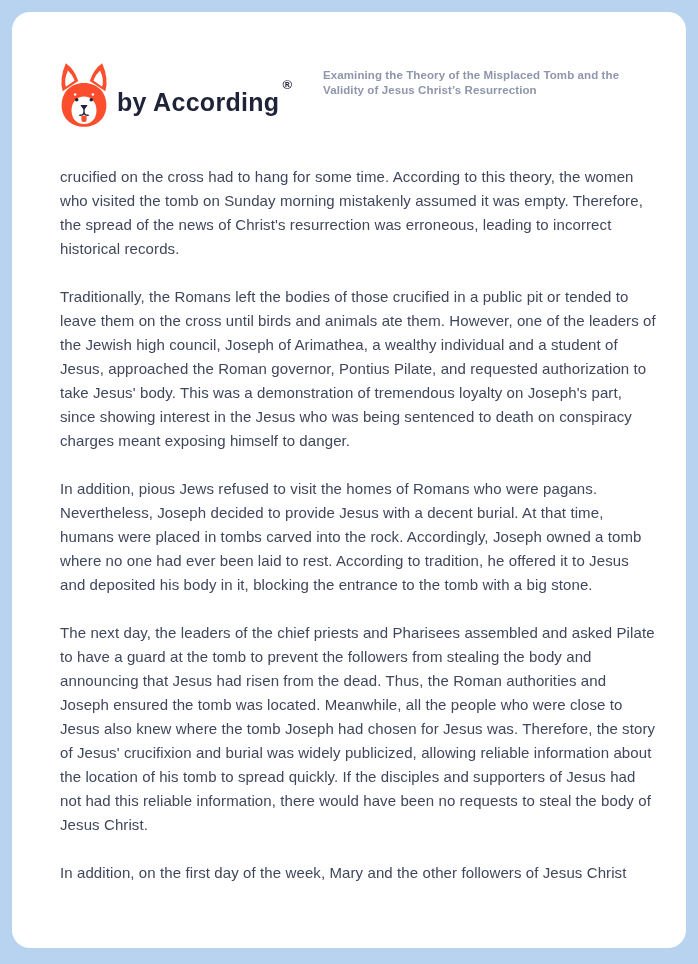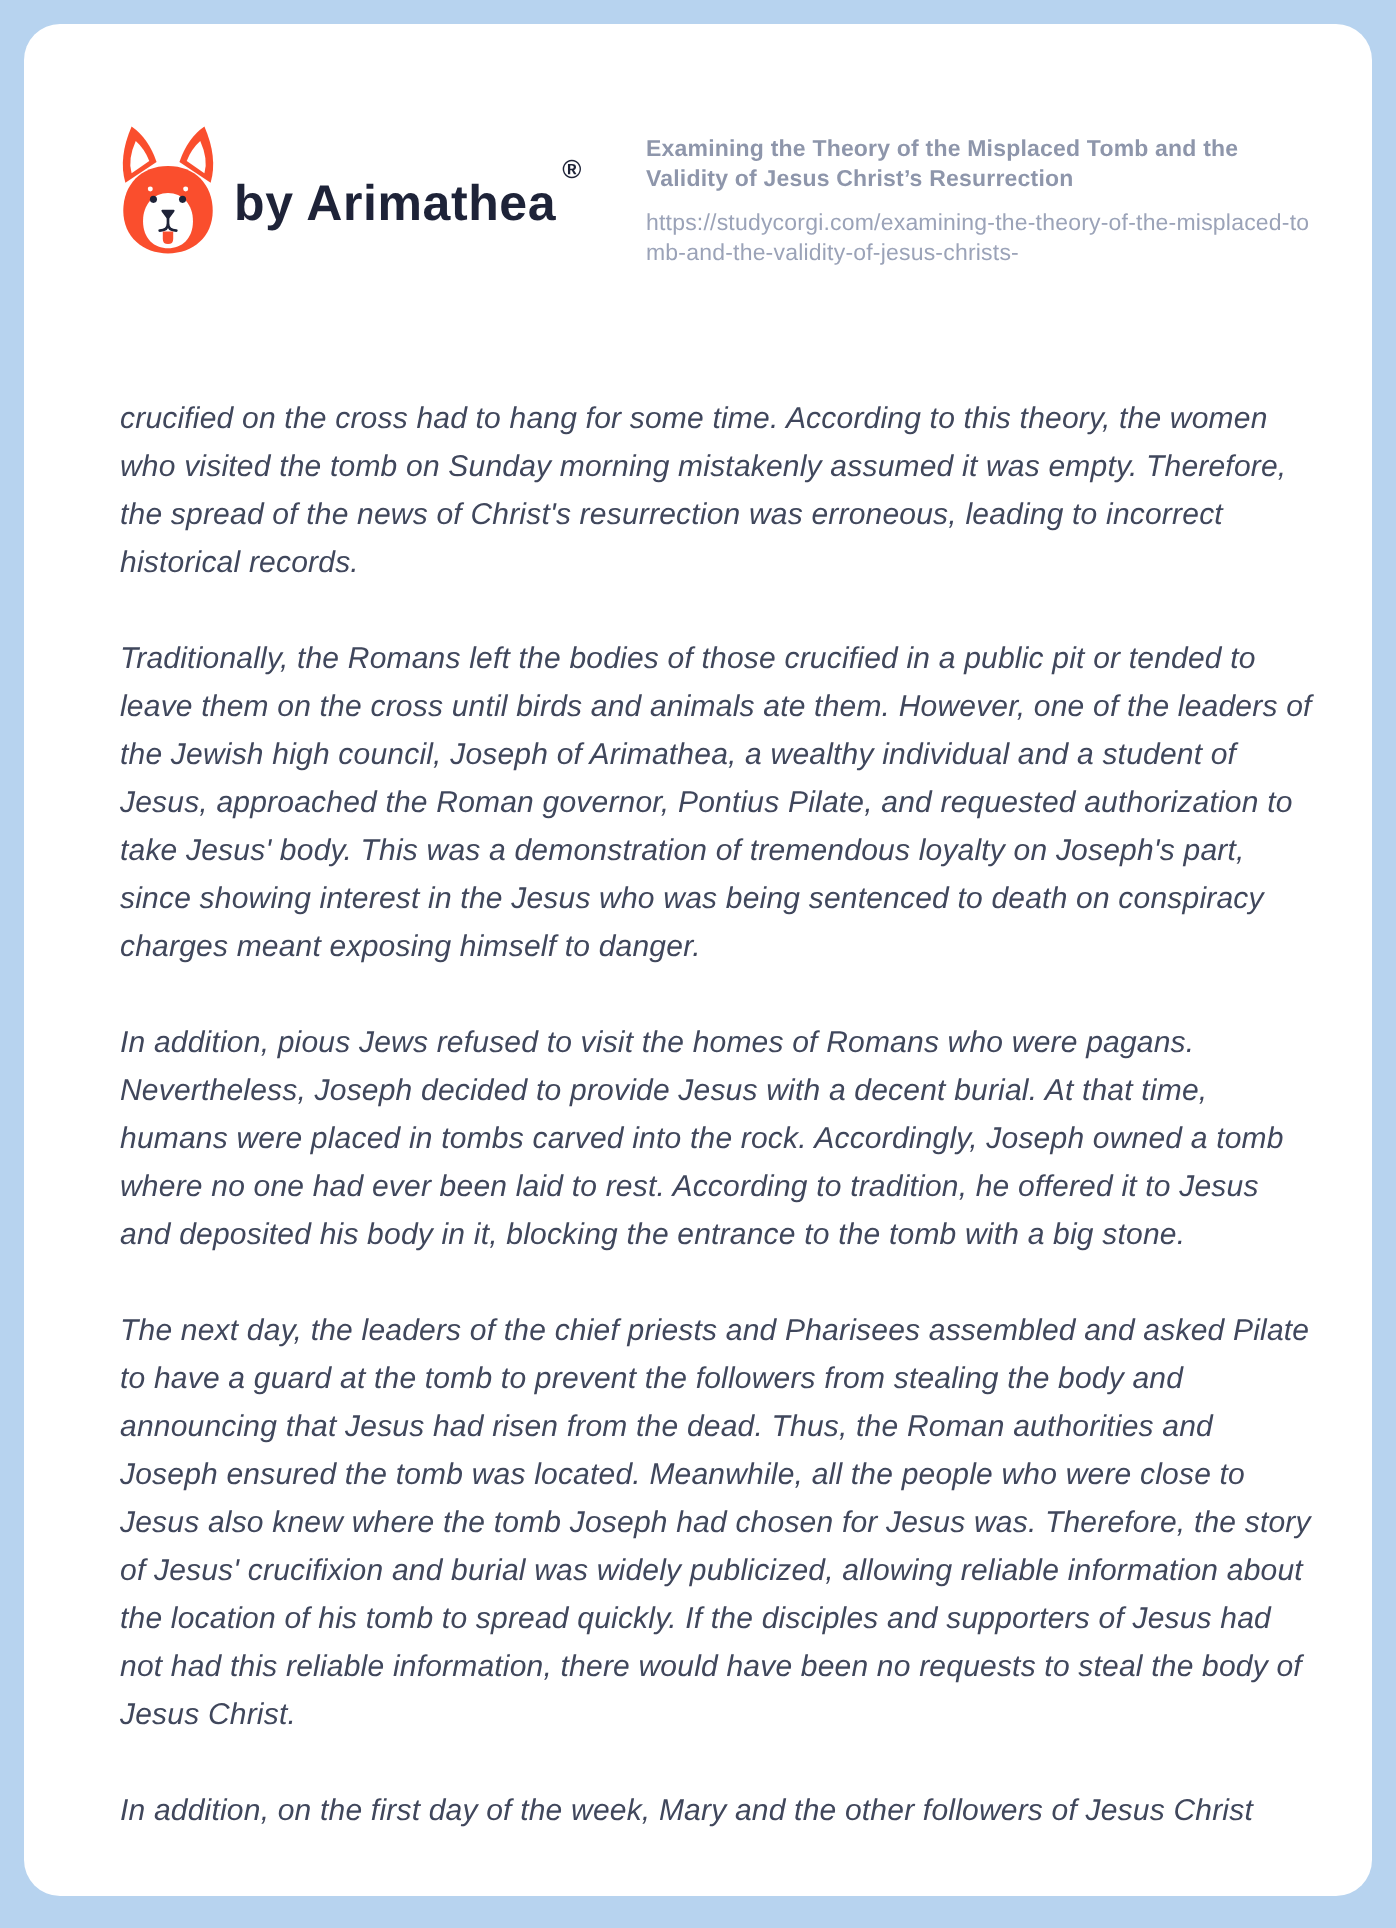--- a/index.html
+++ b/index.html
@@ -77,24 +77,23 @@
   .doc-url {
     display: block;
     font-size: 11.5px;
     color: #9ba3b8;
     line-height: 14.5px;
     letter-spacing: 0.1px;
     text-decoration: none;
     word-break: break-all;
   }
   .article {
-    margin-top: 64px;
+    margin-top: 37px;
     padding: 0 31px 0 48px;
     width: 674px;
-    font-style: italic;
   }
   .article p {
     width: 596px;
     margin: 0 0 24px 0;
     font-size: 15px;
     line-height: 24px;
     letter-spacing: 0.1px;
     color: #40475c;
   }
   .article h2 {
@@ -131,26 +130,25 @@
             <circle cx="36" cy="72" r="3.4" fill="#1e2338"></circle>
             <circle cx="64" cy="72" r="3.4" fill="#1e2338"></circle>
 
             <path d="M44.5 82 L55.5 82 Q57 82 56 84 L51.5 90 Q50 92 48.5 90 L44 84 Q43 82 44.5 82 Z" fill="#1e2338"></path>
 
             <path d="M50 90 L50 95 M50 95 Q50 102 42 102 M50 95 Q50 102 58 102" fill="none" stroke="#1e2338" stroke-width="2.6" stroke-linecap="round"></path>
 
             <path d="M45 103 L55 103 L55 110 Q55 115 50 115 Q45 115 45 110 Z" fill="#fa4e2d"></path>
           </svg>
         </span>
-        <span class="brand-name">by Arimathea</span>
+        <span class="brand-name">by According</span>
         <span class="reg-mark">®</span>
       </div>
       <div class="doc-meta">
         <div class="doc-title">Examining the Theory of the Misplaced Tomb and the Validity of Jesus Christ’s Resurrection</div>
-        <a class="doc-url" href="#">https://studycorgi.com/examining-the-theory-of-the-misplaced-tomb-and-the-validity-of-jesus-christs-</a>
       </div>
     </header>
 
     <main class="article">
       <p>crucified on the cross had to hang for some time. According to this theory, the women who visited the tomb on Sunday morning mistakenly assumed it was empty. Therefore, the spread of the news of Christ's resurrection was erroneous, leading to incorrect historical records.</p>
       <p>Traditionally, the Romans left the bodies of those crucified in a public pit or tended to leave them on the cross until birds and animals ate them. However, one of the leaders of the Jewish high council, Joseph of Arimathea, a wealthy individual and a student of Jesus, approached the Roman governor, Pontius Pilate, and requested authorization to take Jesus' body. This was a demonstration of tremendous loyalty on Joseph's part, since showing interest in the Jesus who was being sentenced to death on conspiracy charges meant exposing himself to danger.</p>
       <p>In addition, pious Jews refused to visit the homes of Romans who were pagans. Nevertheless, Joseph decided to provide Jesus with a decent burial. At that time, humans were placed in tombs carved into the rock. Accordingly, Joseph owned a tomb where no one had ever been laid to rest. According to tradition, he offered it to Jesus and deposited his body in it, blocking the entrance to the tomb with a big stone.</p>
       <p>The next day, the leaders of the chief priests and Pharisees assembled and asked Pilate to have a guard at the tomb to prevent the followers from stealing the body and announcing that Jesus had risen from the dead. Thus, the Roman authorities and Joseph ensured the tomb was located. Meanwhile, all the people who were close to Jesus also knew where the tomb Joseph had chosen for Jesus was. Therefore, the story of Jesus' crucifixion and burial was widely publicized, allowing reliable information about the location of his tomb to spread quickly. If the disciples and supporters of Jesus had not had this reliable information, there would have been no requests to steal the body of Jesus Christ.</p>
       <p>In addition, on the first day of the week, Mary and the other followers of Jesus Christ</p>
     </main>

